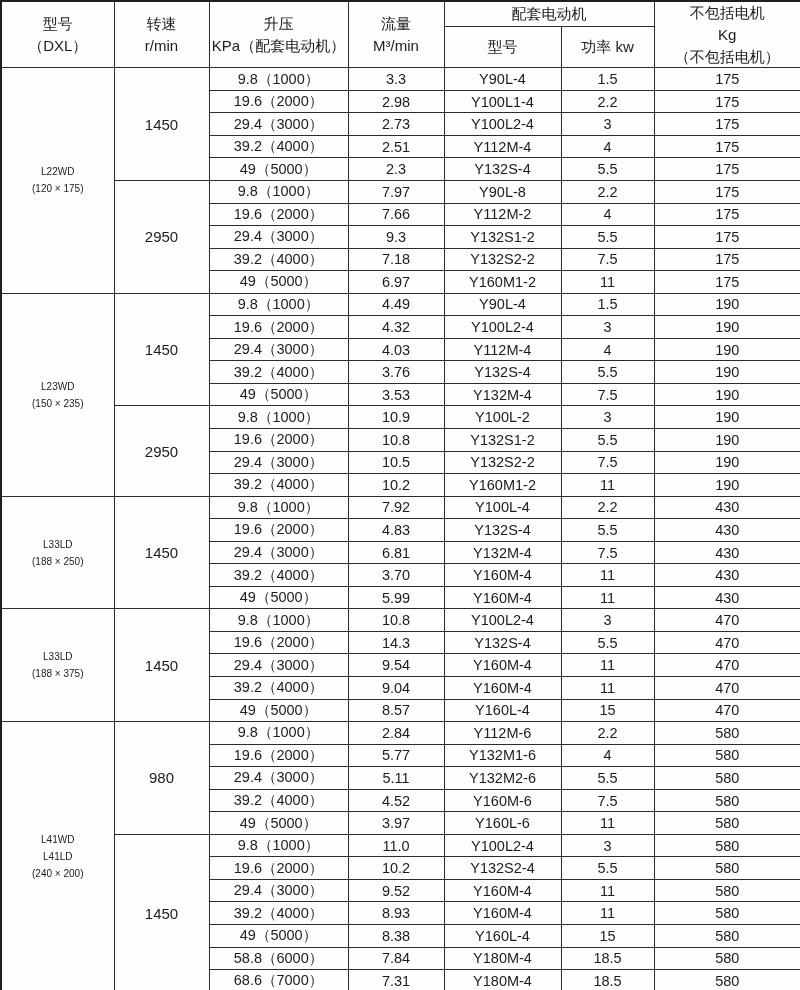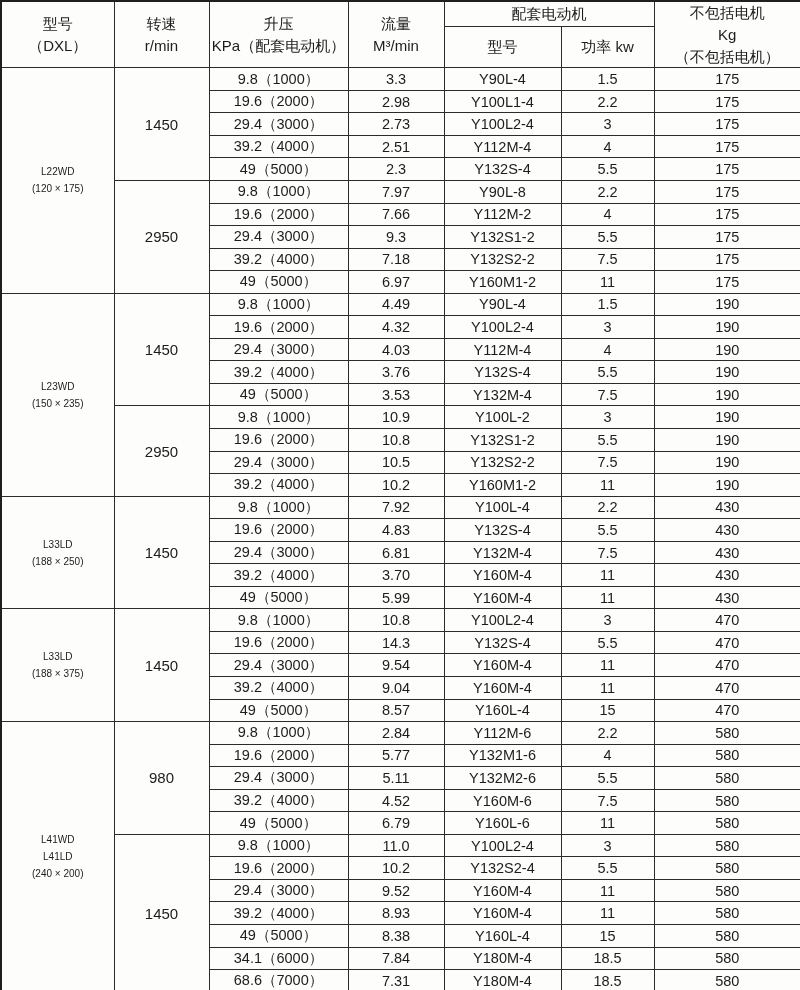--- a/index.html
+++ b/index.html
@@ -350,21 +350,21 @@
         </tr>
         <tr>
           <td>39.2（4000）</td>
           <td>4.52</td>
           <td>Y160M-6</td>
           <td>7.5</td>
           <td>580</td>
         </tr>
         <tr>
           <td>49（5000）</td>
-          <td>6.79</td>
+          <td>3.97</td>
           <td>Y160L-6</td>
           <td>11</td>
           <td>580</td>
         </tr>
         <tr>
           <td rowspan="7" class="speed-cell">1450</td>
           <td>9.8（1000）</td>
           <td>11.0</td>
           <td>Y100L2-4</td>
           <td>3</td>
@@ -392,21 +392,21 @@
           <td>580</td>
         </tr>
         <tr>
           <td>49（5000）</td>
           <td>8.38</td>
           <td>Y160L-4</td>
           <td>15</td>
           <td>580</td>
         </tr>
         <tr>
-          <td>34.1（6000）</td>
+          <td>58.8（6000）</td>
           <td>7.84</td>
           <td>Y180M-4</td>
           <td>18.5</td>
           <td>580</td>
         </tr>
         <tr>
           <td>68.6（7000）</td>
           <td>7.31</td>
           <td>Y180M-4</td>
           <td>18.5</td>

